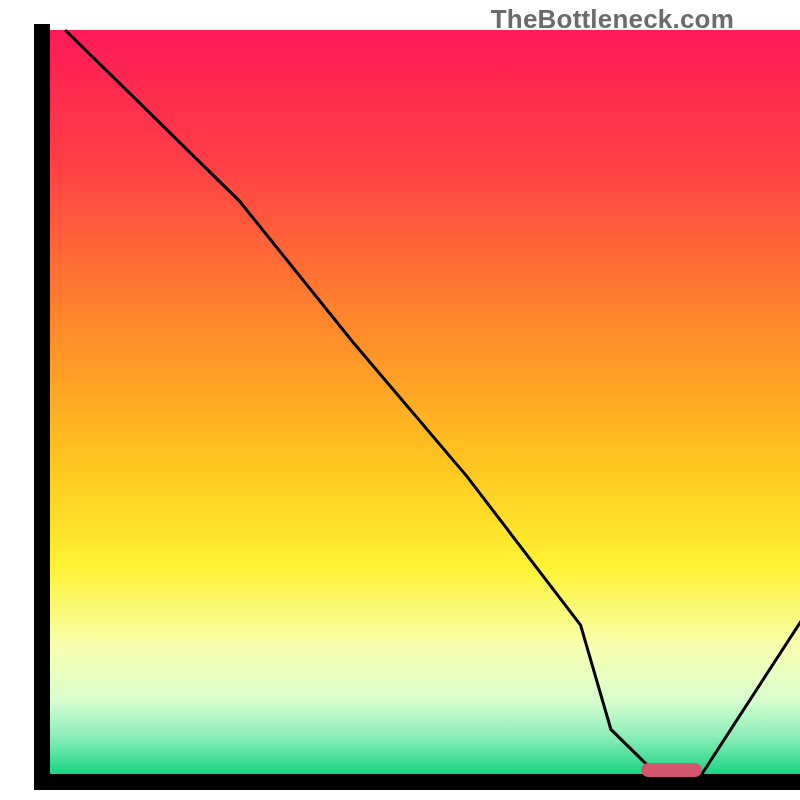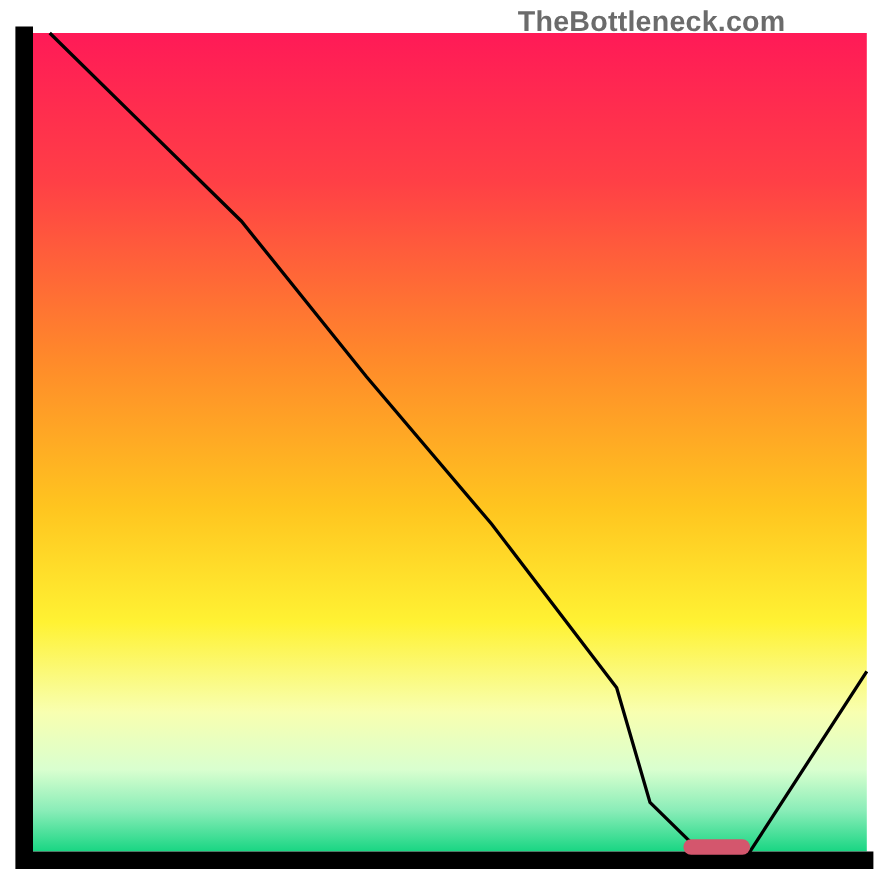--- a/index.html
+++ b/index.html
@@ -7,20 +7,21 @@
     padding: 0;
     width: 800px;
     height: 800px;
     background: #ffffff;
     overflow: hidden;
   }
   .chart-container {
     position: relative;
     width: 728px;
     height: 800px;
+    margin-left: 20px;
   }
   .watermark {
     position: absolute;
     top: 4px;
     right: 14px;
     font-family: Arial, Helvetica, sans-serif;
     font-size: 26px;
     font-weight: 600;
     color: #6b6b6b;
     letter-spacing: 0.2px;

